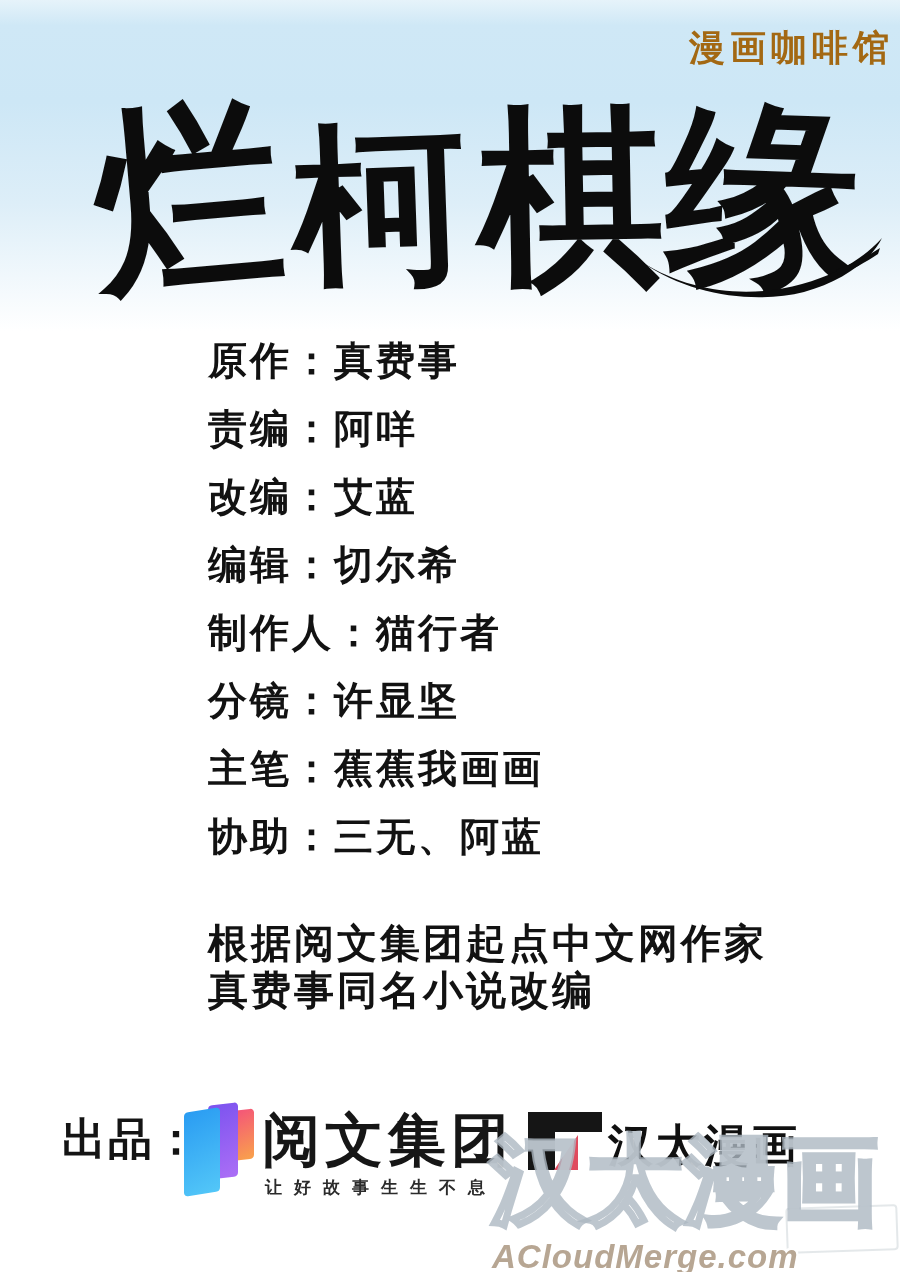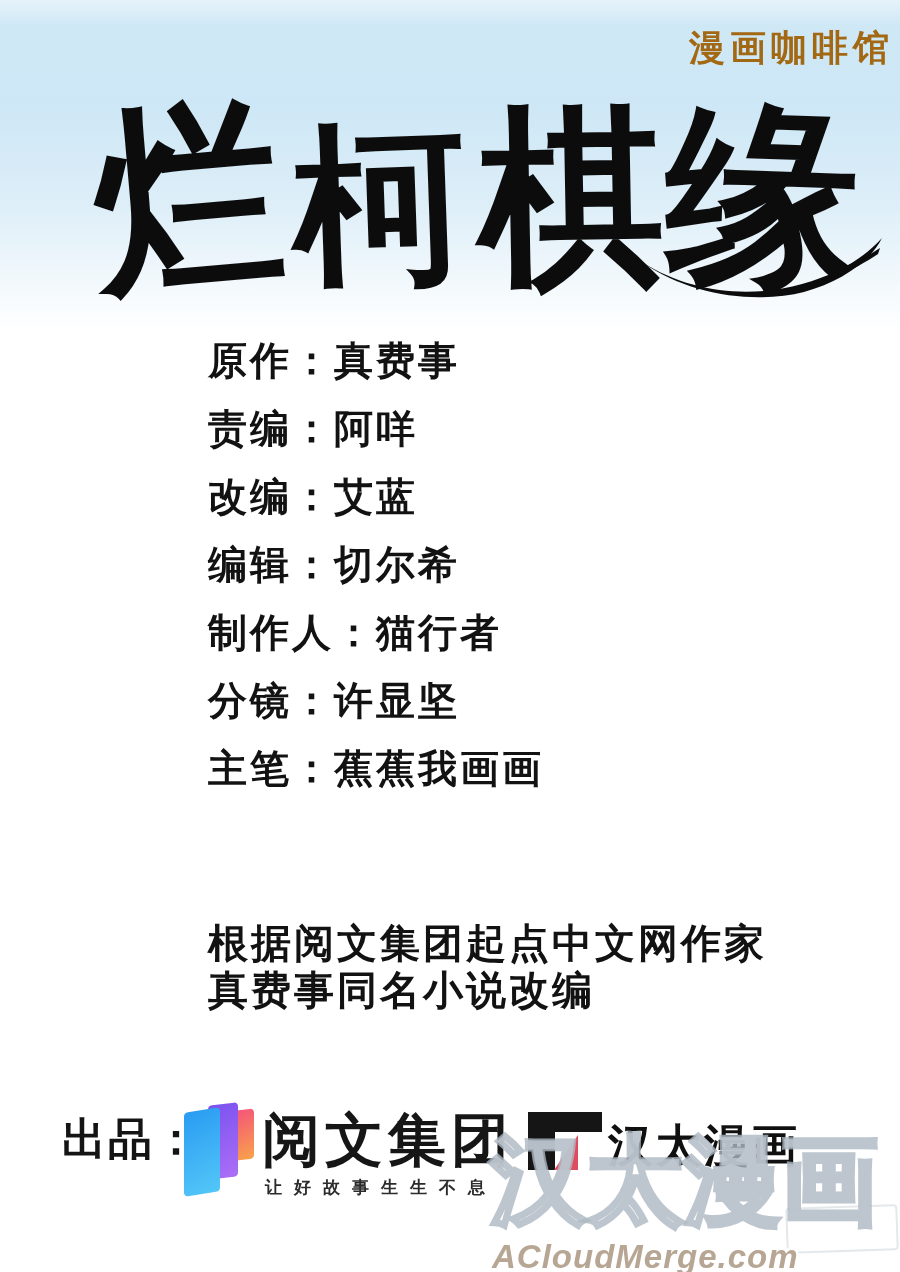--- a/index.html
+++ b/index.html
@@ -117,20 +117,21 @@
 </svg>
 
 <div class="credits">
   <div class="credit-row">原作：真费事</div>
   <div class="credit-row">责编：阿咩</div>
   <div class="credit-row">改编：艾蓝</div>
   <div class="credit-row">编辑：切尔希</div>
   <div class="credit-row">制作人：猫行者</div>
   <div class="credit-row">分镜：许显坚</div>
   <div class="credit-row">主笔：蕉蕉我画画</div>
+  <div class="credit-row">协助：三无、阿蓝</div>
 </div>
 
 <div class="note">
   <div class="note-line">根据阅文集团起点中文网作家</div>
   <div class="note-line">真费事同名小说改编</div>
 </div>
 
 <div class="publisher">
   <div class="chupin-label">出品：</div>
   <div class="yuewen-icon">

